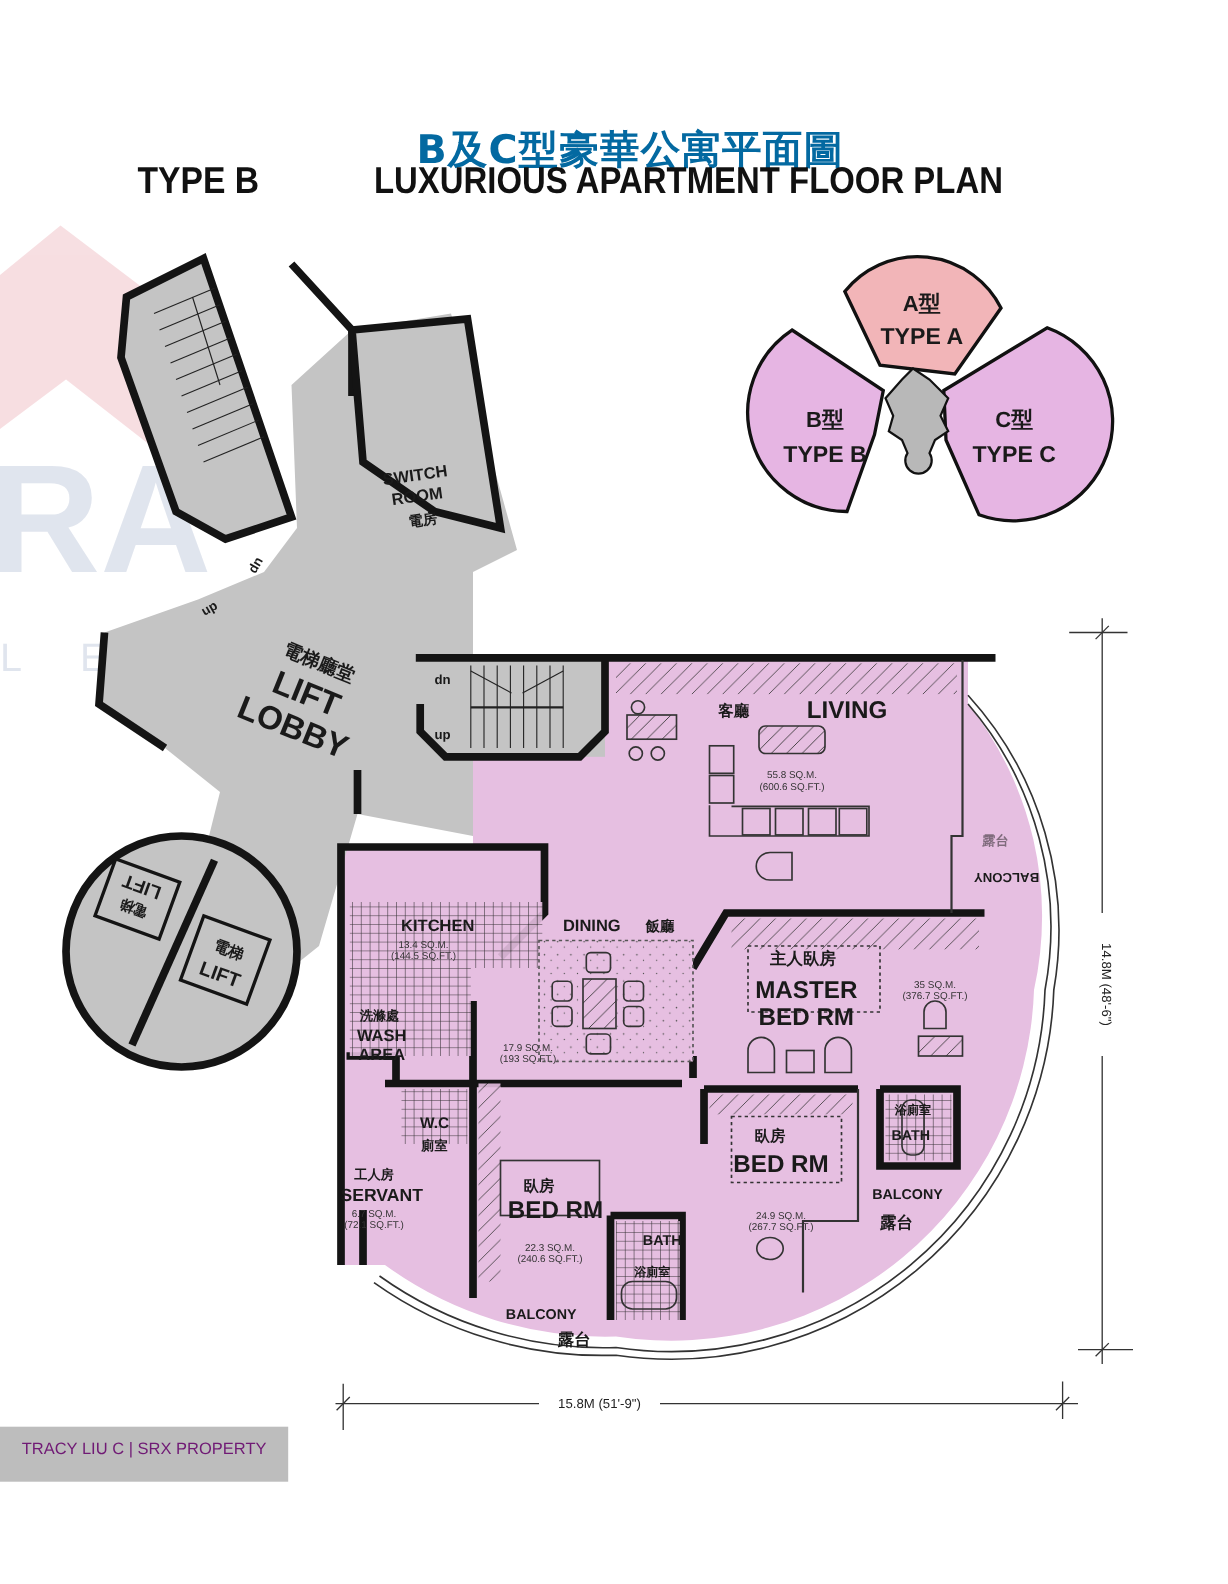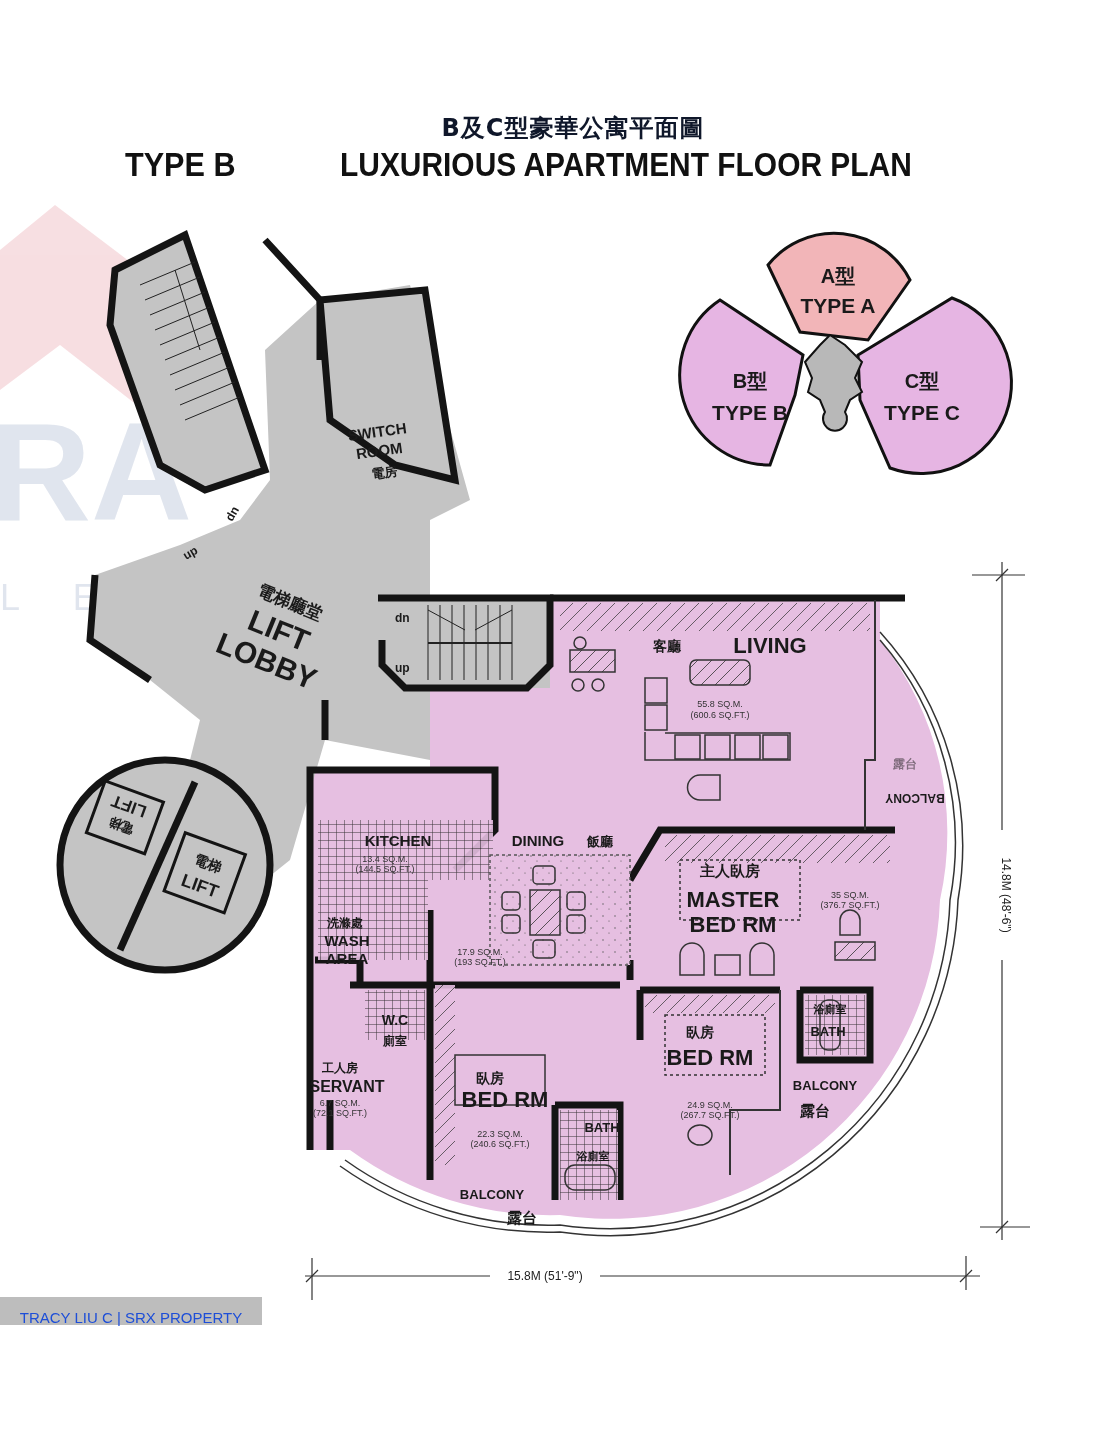--- a/index.html
+++ b/index.html
@@ -1,24 +1,24 @@
 <!DOCTYPE html>
 <html><head>
   <meta charset="utf-8">
   <style>
     html, body { margin: 0; padding: 0; background: #ffffff; }
     body { width: 1116px; height: 1440px; position: relative; overflow: hidden; font-family: "Liberation Sans", sans-serif; }
-    .title-cn { position: absolute; left: 0; width: 100%; top: 112px; text-align: center; font-family: "DejaVu Sans", sans-serif; font-weight: bold; font-size: 24px; color: #0f172a; letter-spacing: 1px; padding-left: 30px; box-sizing: border-box; }
+    .title-cn { position: absolute; left: 0; width: 100%; top: 112px; text-align: center; font-family: "DejaVu Sans", sans-serif; font-weight: bold; font-size: 36px; color: #0369a1; letter-spacing: 1px; padding-left: 30px; box-sizing: border-box; }
     .title-type { position: absolute; left: 125px; top: 145px; font-family: "Liberation Sans", sans-serif; font-weight: bold; font-size: 34px; color: #111; transform: scaleX(0.9); transform-origin: left; }
     .title-main { position: absolute; left: 340px; top: 145px; font-family: "Liberation Sans", sans-serif; font-weight: bold; font-size: 34px; color: #111; transform: scaleX(0.88); transform-origin: left; white-space: nowrap; }
     svg.plan { position: absolute; left: 0; top: 0; }
     .lbl { font-family: "Liberation Sans", sans-serif; font-weight: bold; fill: #1a1a1a; }
     .lbl-cn { font-family: "DejaVu Sans", sans-serif; font-weight: bold; fill: #1a1a1a; }
     .area { font-family: "Liberation Sans", sans-serif; fill: #333; font-size: 9px; }
-    .watermark { position: absolute; left: 0; top: 1297px; width: 262px; height: 28px; background: #bdbdbd; color: #1d4ed8; font-family: "Liberation Sans", sans-serif; font-size: 15px; line-height: 42px; text-align: center; }
+    .watermark { position: absolute; left: 0; top: 1297px; width: 262px; height: 50px; background: #bdbdbd; color: #701a75; font-family: "Liberation Sans", sans-serif; font-size: 15px; line-height: 42px; text-align: center; }
     .dim { font-family: "Liberation Sans", sans-serif; font-size: 12px; fill: #222; }
   </style>
 </head>
 <body>
 
 <div class="title-cn">B及C型豪華公寓平面圖</div>
 <div class="title-type">TYPE B</div>
 <div class="title-main">LUXURIOUS APARTMENT FLOOR PLAN</div>
 
 <svg class="plan" width="1116" height="1440" viewBox="0 0 1116 1440" xmlns="http://www.w3.org/2000/svg">

